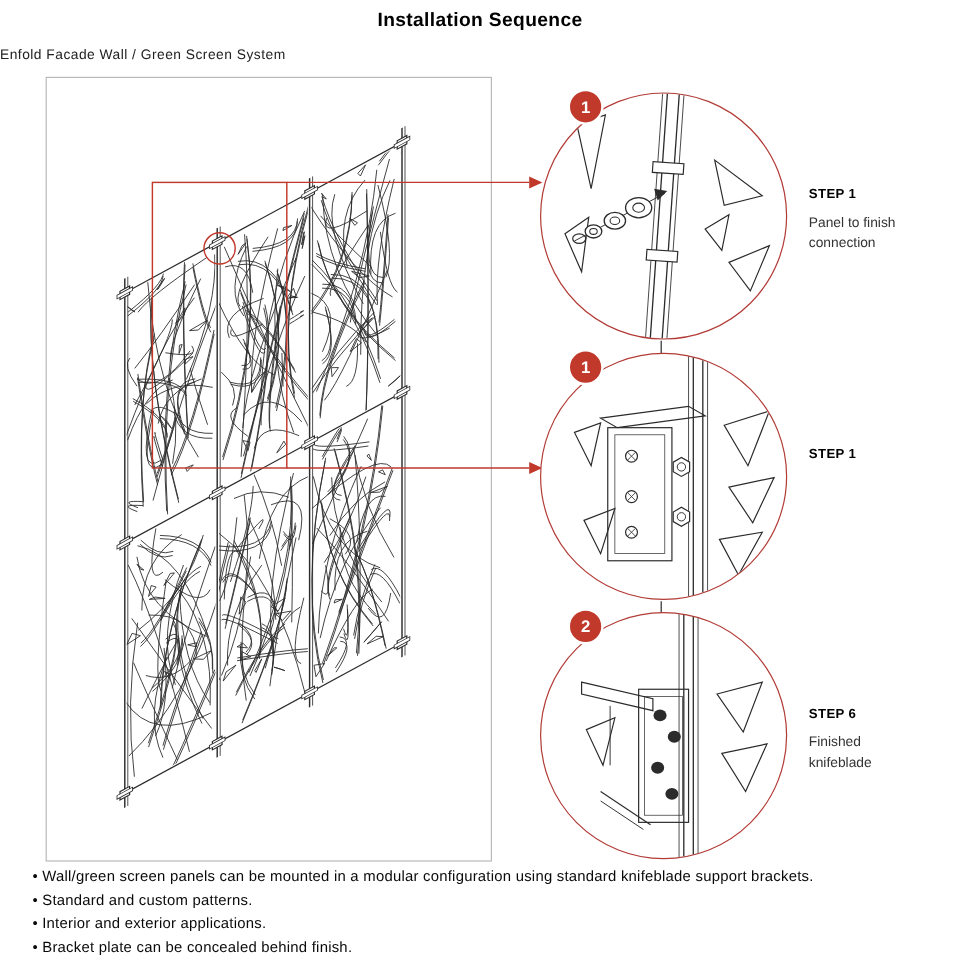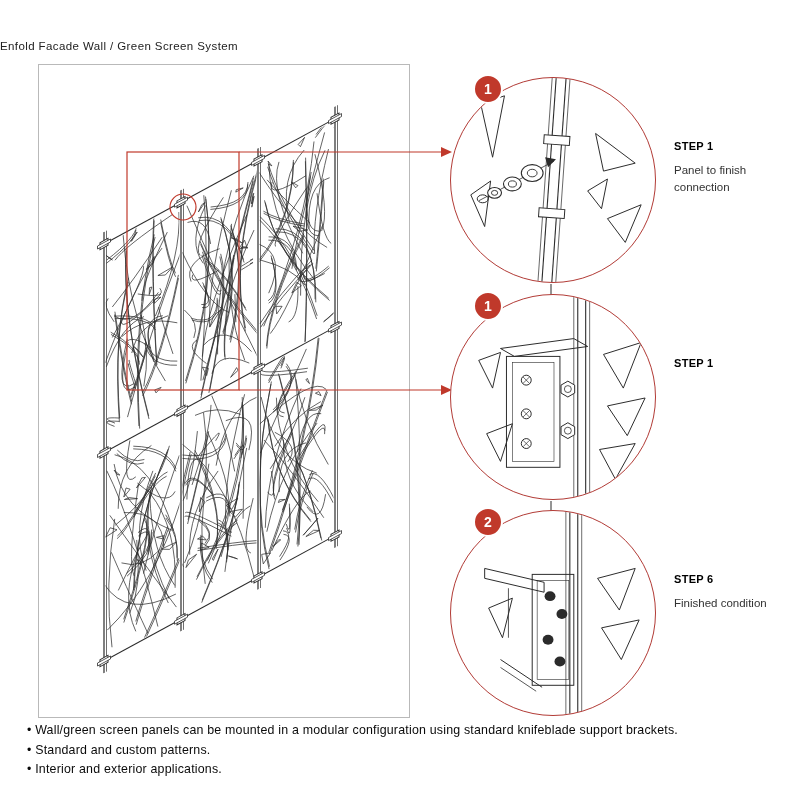--- a/index.html
+++ b/index.html
@@ -21,33 +21,34 @@
   .c1{left:450px;top:291px}
   .c2{left:450px;top:507px}
   .callout .circle{position:absolute;left:0;top:3px;width:206px;height:206px;
                    border-radius:50%;border:1.4px solid var(--circ,#b23b36);
                    background:#fff;overflow:hidden}
   .callout .circle svg{width:100%;height:100%;display:block}
   .badge{position:absolute;left:23px;top:0;width:30px;height:30px;border-radius:50%;
          background:var(--red,#c0392b);color:#fff;font-size:14px;font-weight:700;
          display:flex;align-items:center;justify-content:center;z-index:3;
          border:2px solid #fff}
-  .step-text{position:absolute;left:224px;top:66px;width:120px}
+  .step-text{position:absolute;left:224px;top:82px;width:120px}
   .step-label{font-size:11px;font-weight:700;color:#000;letter-spacing:.3px;margin-bottom:10px}
   .step-desc{font-size:11.5px;color:#333;line-height:1.5;max-width:98px}
 
   .notes{position:absolute;left:27px;top:721px;width:750px;list-style:none;z-index:2}
   .notes li{font-size:12.4px;line-height:19.5px;color:#0a0a0a;letter-spacing:.2px}
   .notes li::before{content:"•  "}
 </style>
 </head>
 <body>
 
 <div class="page">
 
+  <h1 class="title">Installation Sequence</h1>
   <div class="subtitle">Enfold Facade Wall / Green Screen System</div>
 
   <div class="enclosure"></div>
   <svg id="scene-svg" width="800" height="800" viewBox="0 0 800 800">
       <defs>
         <clipPath id="cell00">
           <rect x="1.5" y="1.5" width="74" height="205.5"></rect>
         </clipPath>
         <clipPath id="cell01">
           <rect x="1.5" y="210" width="74" height="205.5"></rect>
@@ -557,23 +558,24 @@
           <ellipse cx="110" cy="152" rx="5.5" ry="5" fill="#2b2b2b"></ellipse>
           <polygon points="148,68 186,58 170,100" stroke="#2b2b2b" fill="none" stroke-width="1"></polygon>
           <polygon points="152,118 190,110 172,150" stroke="#2b2b2b" fill="none" stroke-width="1"></polygon>
           <polygon points="38,98 62,88 52,128" stroke="#2b2b2b" fill="none" stroke-width="1"></polygon>
           <line x1="50" y1="150" x2="92" y2="178" stroke="#2b2b2b" stroke-width="1"></line>
           <line x1="50" y1="158" x2="86" y2="182" stroke="#2b2b2b" stroke-width="0.8"></line>
         </svg>
     </div>
     <div class="step-text">
       <div class="step-label">STEP 6</div>
-      <div class="step-desc">Finished condition</div>
+      <div class="step-desc">Finished knifeblade</div>
     </div>
   </div>
 
   <ul class="notes">
     <li>Wall/green screen panels can be mounted in a modular configuration using standard knifeblade support brackets.</li>
     <li>Standard and custom patterns.</li>
     <li>Interior and exterior applications.</li>
+    <li>Bracket plate can be concealed behind finish.</li>
   </ul>
 
 </div>
 
 </body></html>

